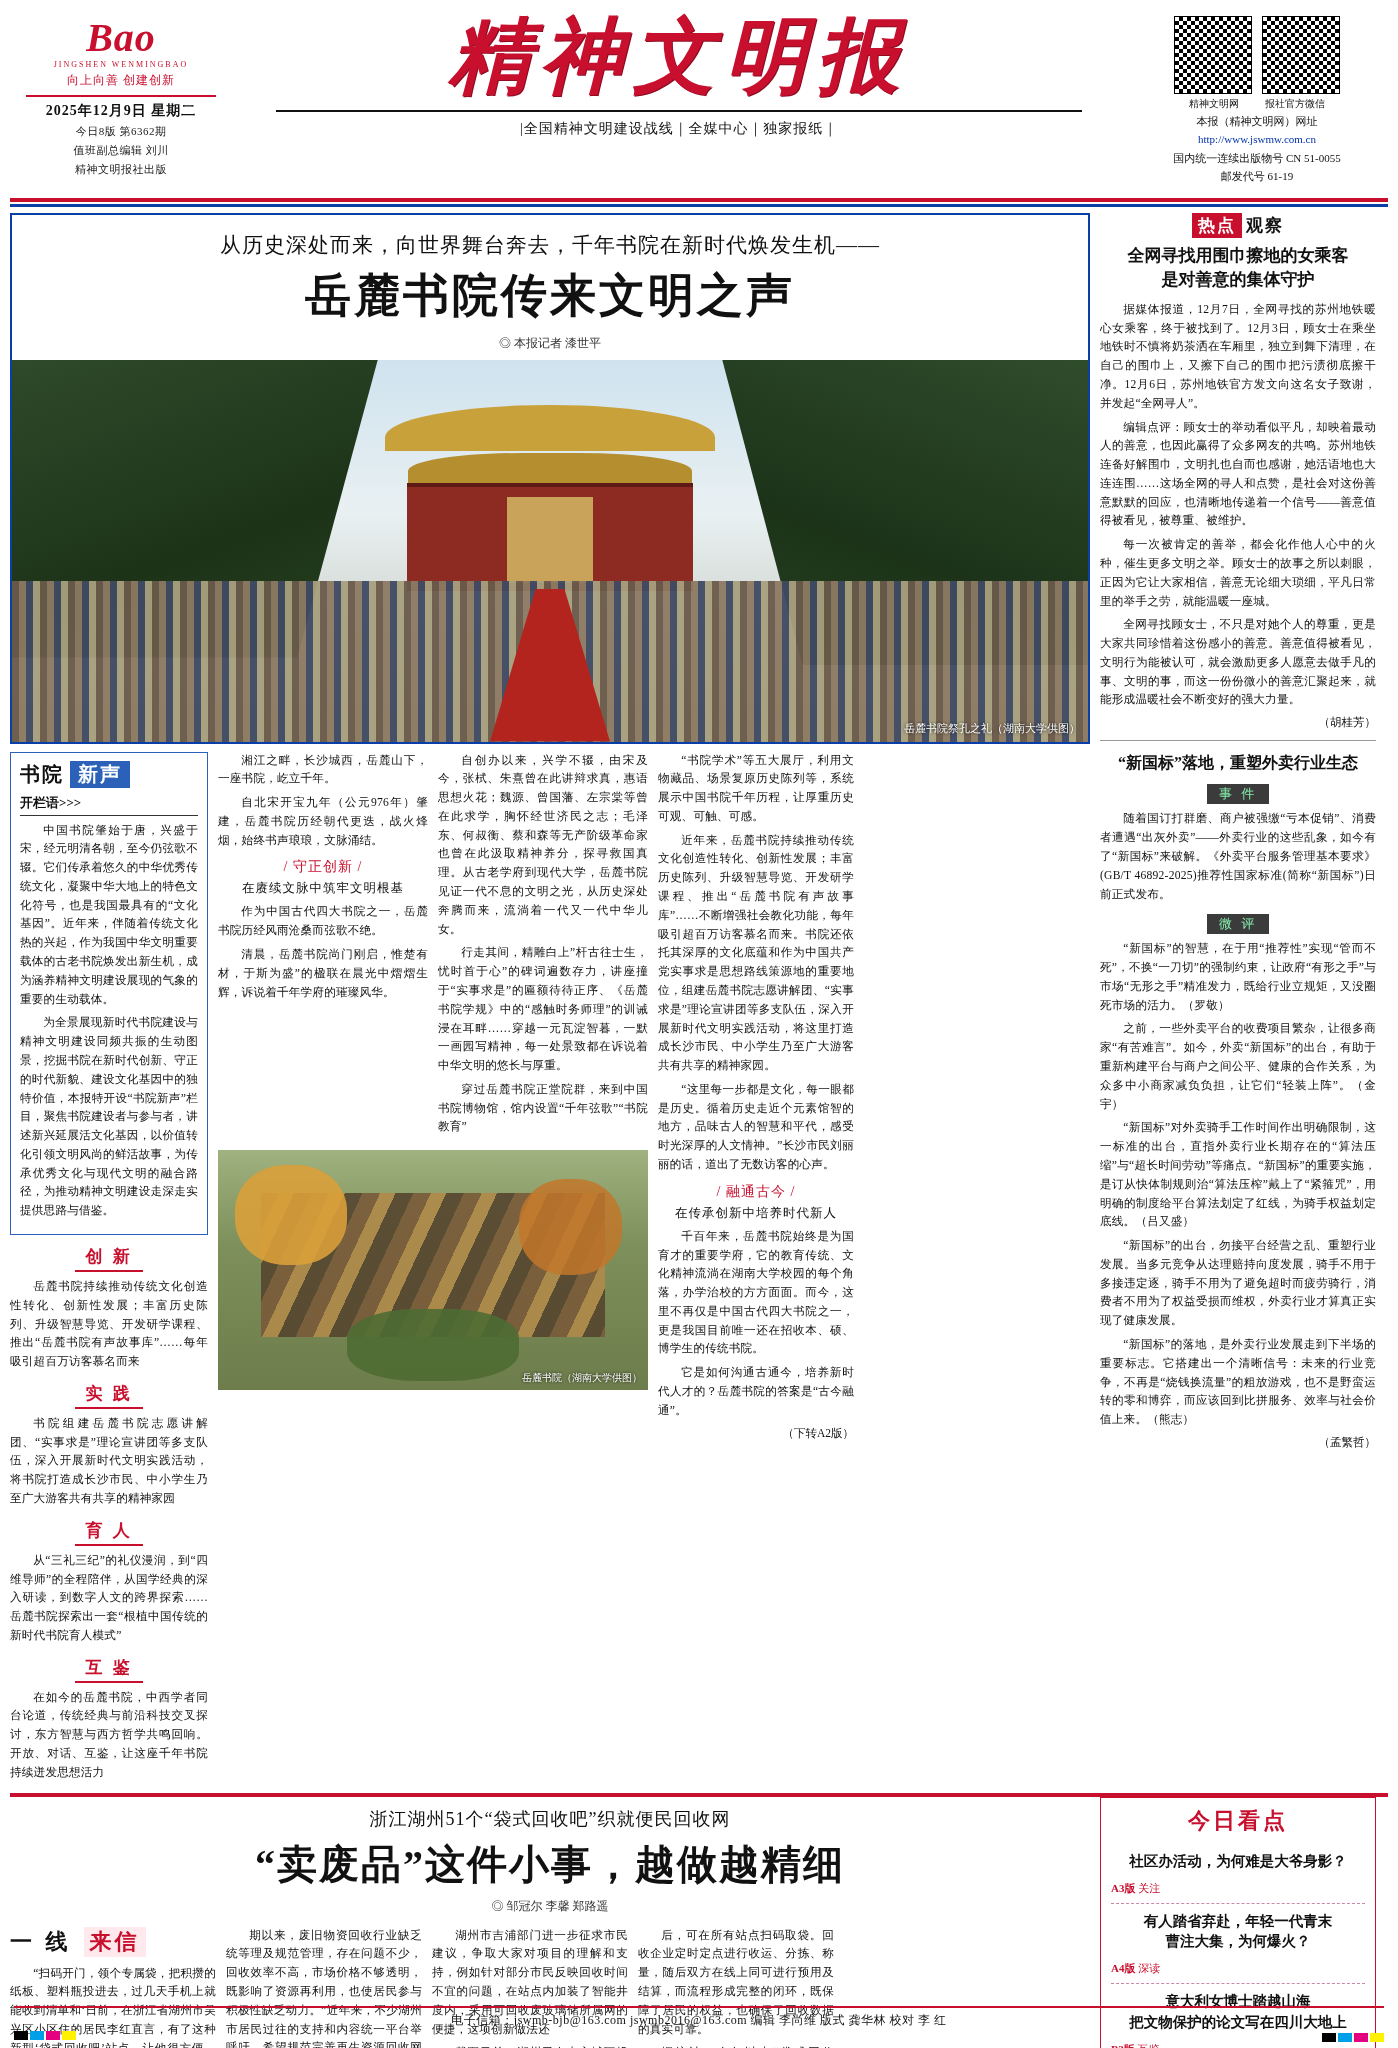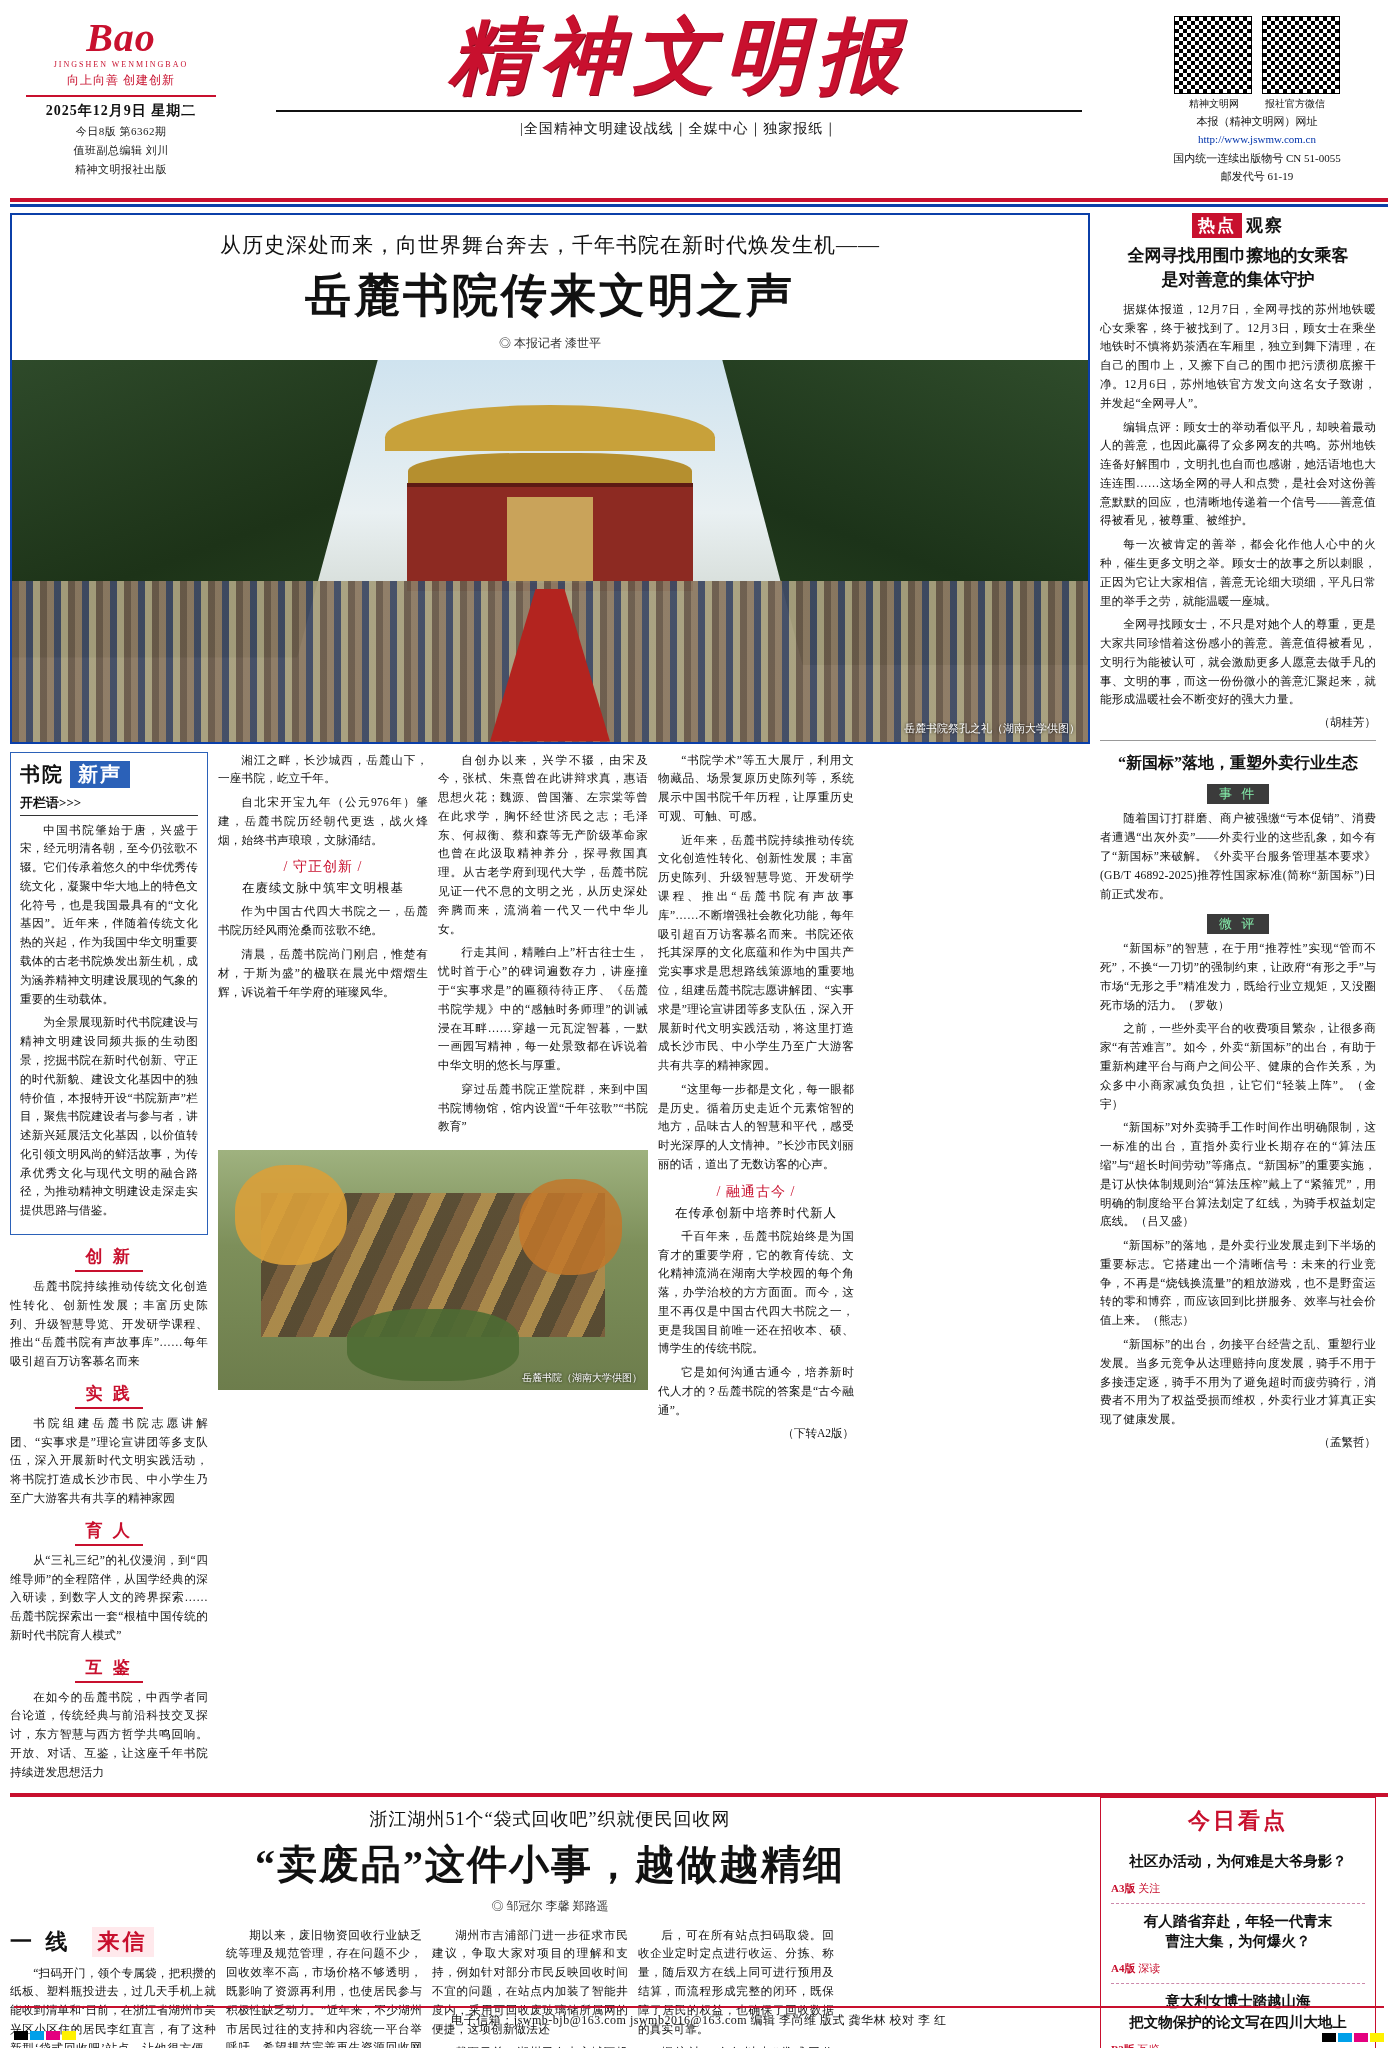--- a/index.html
+++ b/index.html
@@ -119,21 +119,21 @@
   .band { border-top:3px solid #c8102e; border-bottom:1px solid #c8102e; margin:10px 0 0; }
   .sh-wrap { text-align:center; padding:10px 0 4px; }
   .sh-kicker { font-size:18px; letter-spacing:1px; }
   .sh-main { font-size:40px; font-weight:bold; letter-spacing:2px; margin:6px 0 6px;}
   .sh-by { font-size:12px; color:#333; }
 
   .bottom-grid { display:flex; gap:10px; margin-top:8px; }
   .bcol { width:196px; }
   .bcol.first { width:206px; }
 
-  .letter-head { display:flex; align-items:center; gap:20px; margin-bottom:8px;}
+  .letter-head { display:flex; align-items:center; gap:12px; margin-bottom:8px;}
   .lh1 { font-size:22px; font-weight:bold; letter-spacing:4px;}
   .lh2 { font-size:22px; font-weight:bold; color:#c8102e; background:#ffe9ec; padding:0 6px; letter-spacing:3px;}
 
   
   .focus-box { border:1px solid #c8102e; padding:8px 10px; }
   .focus-title { text-align:center; font-size:22px; font-weight:bold; color:#c8102e; letter-spacing:3px; margin-bottom:8px;}
   .focus-item { border-bottom:1px dashed #c8a; padding:7px 0; }
   .focus-item:last-child { border-bottom:none; }
   .fi-text { font-size:14.5px; font-weight:bold; line-height:1.4; text-align:center;}
   .fi-meta { text-align:left; font-size:11px; color:#c8102e; margin-top:10px;}
@@ -320,22 +320,22 @@
         <span>事 件</span>
       </div>
       <div class="body-cn">随着国订打群磨、商户被强缴“亏本促销”、消费者遭遇“出灰外卖”——外卖行业的这些乱象，如今有了“新国标”来破解。《外卖平台服务管理基本要求》(GB/T 46892-2025)推荐性国家标准(简称“新国标”)日前正式发布。</div>
       <div class="tag-blk">
         <span>微 评</span>
       </div>
       <div class="body-cn">
         <p>“新国标”的智慧，在于用“推荐性”实现“管而不死”，不换“一刀切”的强制约束，让政府“有形之手”与市场“无形之手”精准发力，既给行业立规矩，又没圈死市场的活力。（罗敬）</p>
         <p>之前，一些外卖平台的收费项目繁杂，让很多商家“有苦难言”。如今，外卖“新国标”的出台，有助于重新构建平台与商户之间公平、健康的合作关系，为众多中小商家减负负担，让它们“轻装上阵”。（金宇）</p>
         <p>“新国标”对外卖骑手工作时间作出明确限制，这一标准的出台，直指外卖行业长期存在的“算法压缩”与“超长时间劳动”等痛点。“新国标”的重要实施，是订从快体制规则治“算法压榨”戴上了“紧箍咒”，用明确的制度给平台算法划定了红线，为骑手权益划定底线。（吕又盛）</p>
+        <p>“新国标”的出台，勿接平台经营之乱、重塑行业发展。当多元竞争从达理赔持向度发展，骑手不用于多接违定逐，骑手不用为了避免超时而疲劳骑行，消费者不用为了权益受损而维权，外卖行业才算真正实现了健康发展。</p>
         <p>“新国标”的落地，是外卖行业发展走到下半场的重要标志。它搭建出一个清晰信号：未来的行业竞争，不再是“烧钱换流量”的粗放游戏，也不是野蛮运转的零和博弈，而应该回到比拼服务、效率与社会价值上来。（熊志）</p>
-        <p>“新国标”的出台，勿接平台经营之乱、重塑行业发展。当多元竞争从达理赔持向度发展，骑手不用于多接违定逐，骑手不用为了避免超时而疲劳骑行，消费者不用为了权益受损而维权，外卖行业才算真正实现了健康发展。</p>
       </div>
       <div class="sign">（孟繁哲）</div>
     </div>
   </div>
 
   <div class="band"></div>
   <div style="display:flex; gap:10px;">
     <div style="width:1080px;">
       <div class="sh-wrap">
         <div class="sh-kicker">浙江湖州51个“袋式回收吧”织就便民回收网</div>

